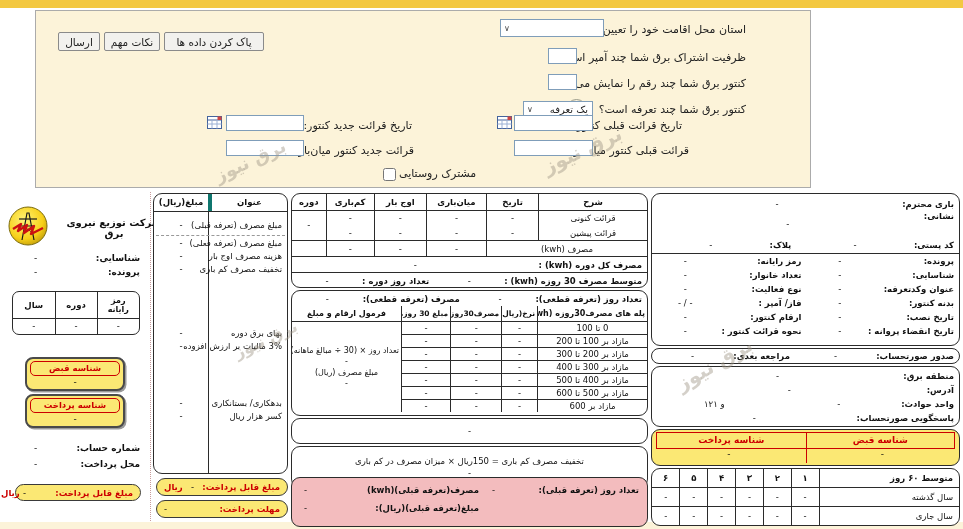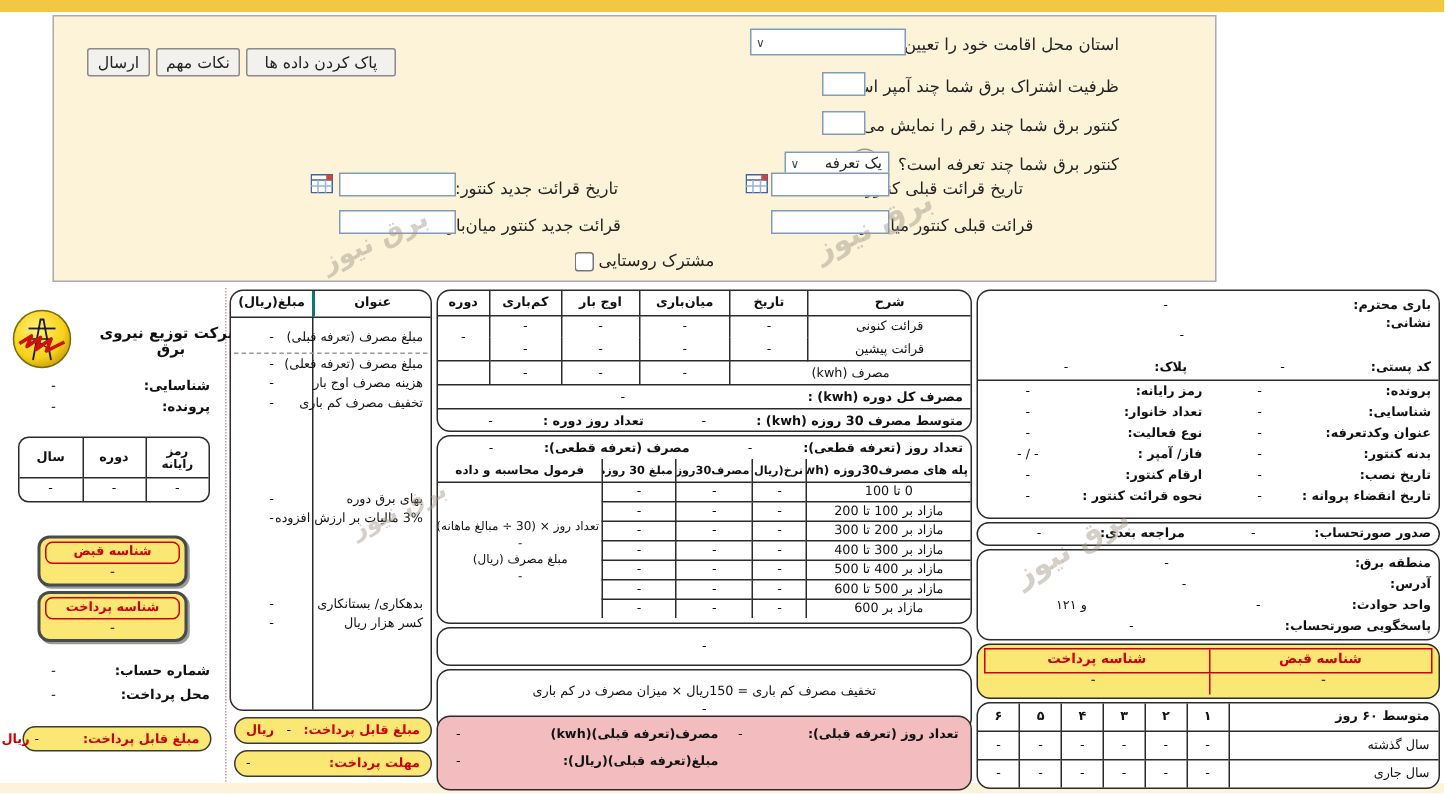--- a/index.html
+++ b/index.html
@@ -195,21 +195,21 @@
   </div>
 
   <div class="pill" style="left:15px;top:484px;width:126px;height:17px;">
     <span class="red b">مبلغ قابل پرداخت:</span>
     <span>-</span>
   </div>
   <span class="abs red b" style="left:1px;top:488px;font-size:8.5px;">ریال</span>
 
   <div class="bx" style="left:153px;top:193px;width:135px;height:281px;">
     <div style="position:absolute;left:0;right:0;top:0;height:17px;border-bottom:1px solid #2b2b2b;display:grid;grid-template-columns:1fr 54px;direction:rtl;">
-      <div class="b" style="text-align:center;line-height:17px;border-left:2px solid #0f766e;">عنوان</div>
+      <div class="b" style="text-align:center;line-height:17px;border-left:4px solid #0f766e;">عنوان</div>
       <div class="b" style="text-align:center;line-height:17px;">مبلغ(ریال)</div>
     </div>
     <div style="position:absolute;left:54px;top:17px;bottom:0;border-left:1px solid #2b2b2b;"></div>
     <div style="position:absolute;left:2px;right:2px;top:41px;border-top:1px dashed #999;"></div>
 
     <div class="arow" style="top:26px;">
         <span class="al">مبلغ مصرف (تعرفه قبلی)</span>
         <span class="av">-</span>
       </div>
     <div class="arow" style="top:44px;">
@@ -321,21 +321,21 @@
           <col style="width:50px">
           <col style="width:48px">
           <col style="width:107px">
         </colgroup>
       <tbody>
           <tr class="hd" style="height:15px;">
         <td style="font-size:8px;">پله های مصرف30روزه (kwh)</td>
         <td style="font-size:7.5px;">نرخ(ریال)</td>
         <td style="font-size:7.5px;">مصرف30روزهkwh</td>
         <td style="font-size:7.5px;">مبلغ 30 روزه</td>
-        <td style="font-size:8px;">فرمول محاسبه و داده</td>
+        <td style="font-size:8px;">فرمول ارقام و مبلغ</td>
       </tr>
       <tr style="height:13px;">
             <td>0 تا 100</td>
             <td>-</td>
             <td>-</td>
             <td>-</td>
         <td rowspan="7" class="formula-cell">
           <div>تعداد روز × (30 ÷ مبالغ ماهانه)</div>
           <div>-</div>
           <div>مبلغ مصرف (ریال)</div>

